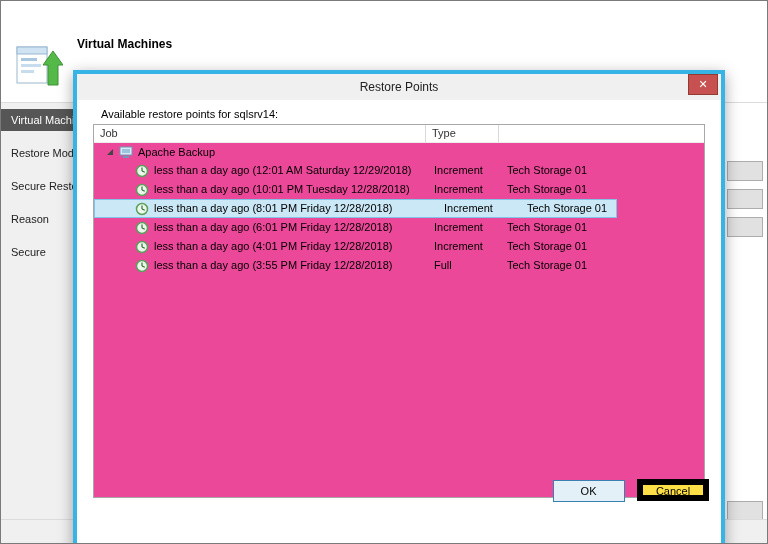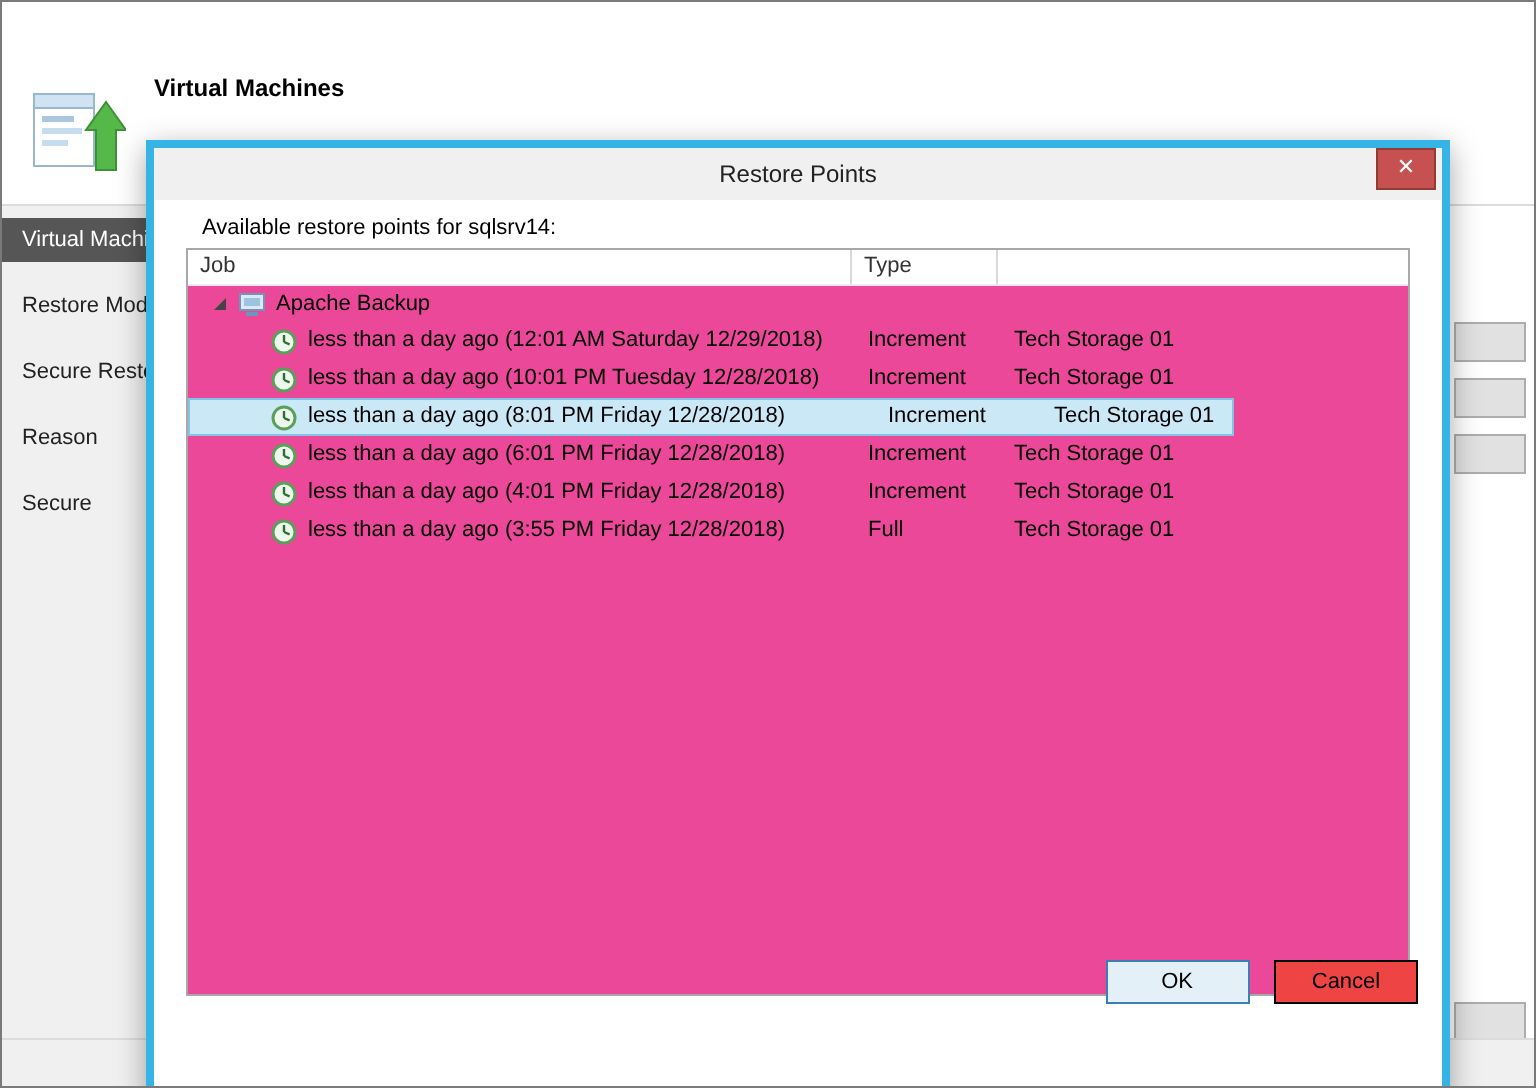--- a/index.html
+++ b/index.html
@@ -42,21 +42,21 @@
   .job-icon { width:14px; height:14px; margin-right:5px; flex:0 0 auto; }
 
   .rp-row { display:grid; grid-template-columns:332px 73px 117px; width:523px; height:19px; border:1px solid transparent; }
   .rp-row.selected { background:#cbe8f6; border:1px solid #84c3e8;gap:10px; }
   .rp-row .cell { font-size:11px; color:#000000; line-height:17px; white-space:nowrap; overflow:hidden; }
   .rp-row .cell.job { display:flex; align-items:center; padding-left:40px; }
   .rp-row .cell.type, .rp-row .cell.loc { padding-left:7px; }
   .rp-icon { width:14px; height:14px; margin-right:5px; flex:0 0 auto; }
 
   .btn-row { position:absolute; right:12px; bottom:16px; }
-  .btn { width:72px; height:22px; font-size:11px; font-family:"Liberation Sans", sans-serif; background:#ef4444; border:1px solid #000000; margin-left:8px; cursor:default; }
+  .btn { width:72px; height:22px; font-size:11px; font-family:"Liberation Sans", sans-serif; background:#fde047; border:6px solid #000000; margin-left:8px; cursor:default; }
   .btn.ok { border:1px solid #3c7fb1; background:#e4f0f8; }
 </style>
 </head>
 <body>
 
 <div class="screen">
 
   <div class="titlebar">
     <span class="title">Full VM Restore</span>
     <button class="win-close">✕</button>

